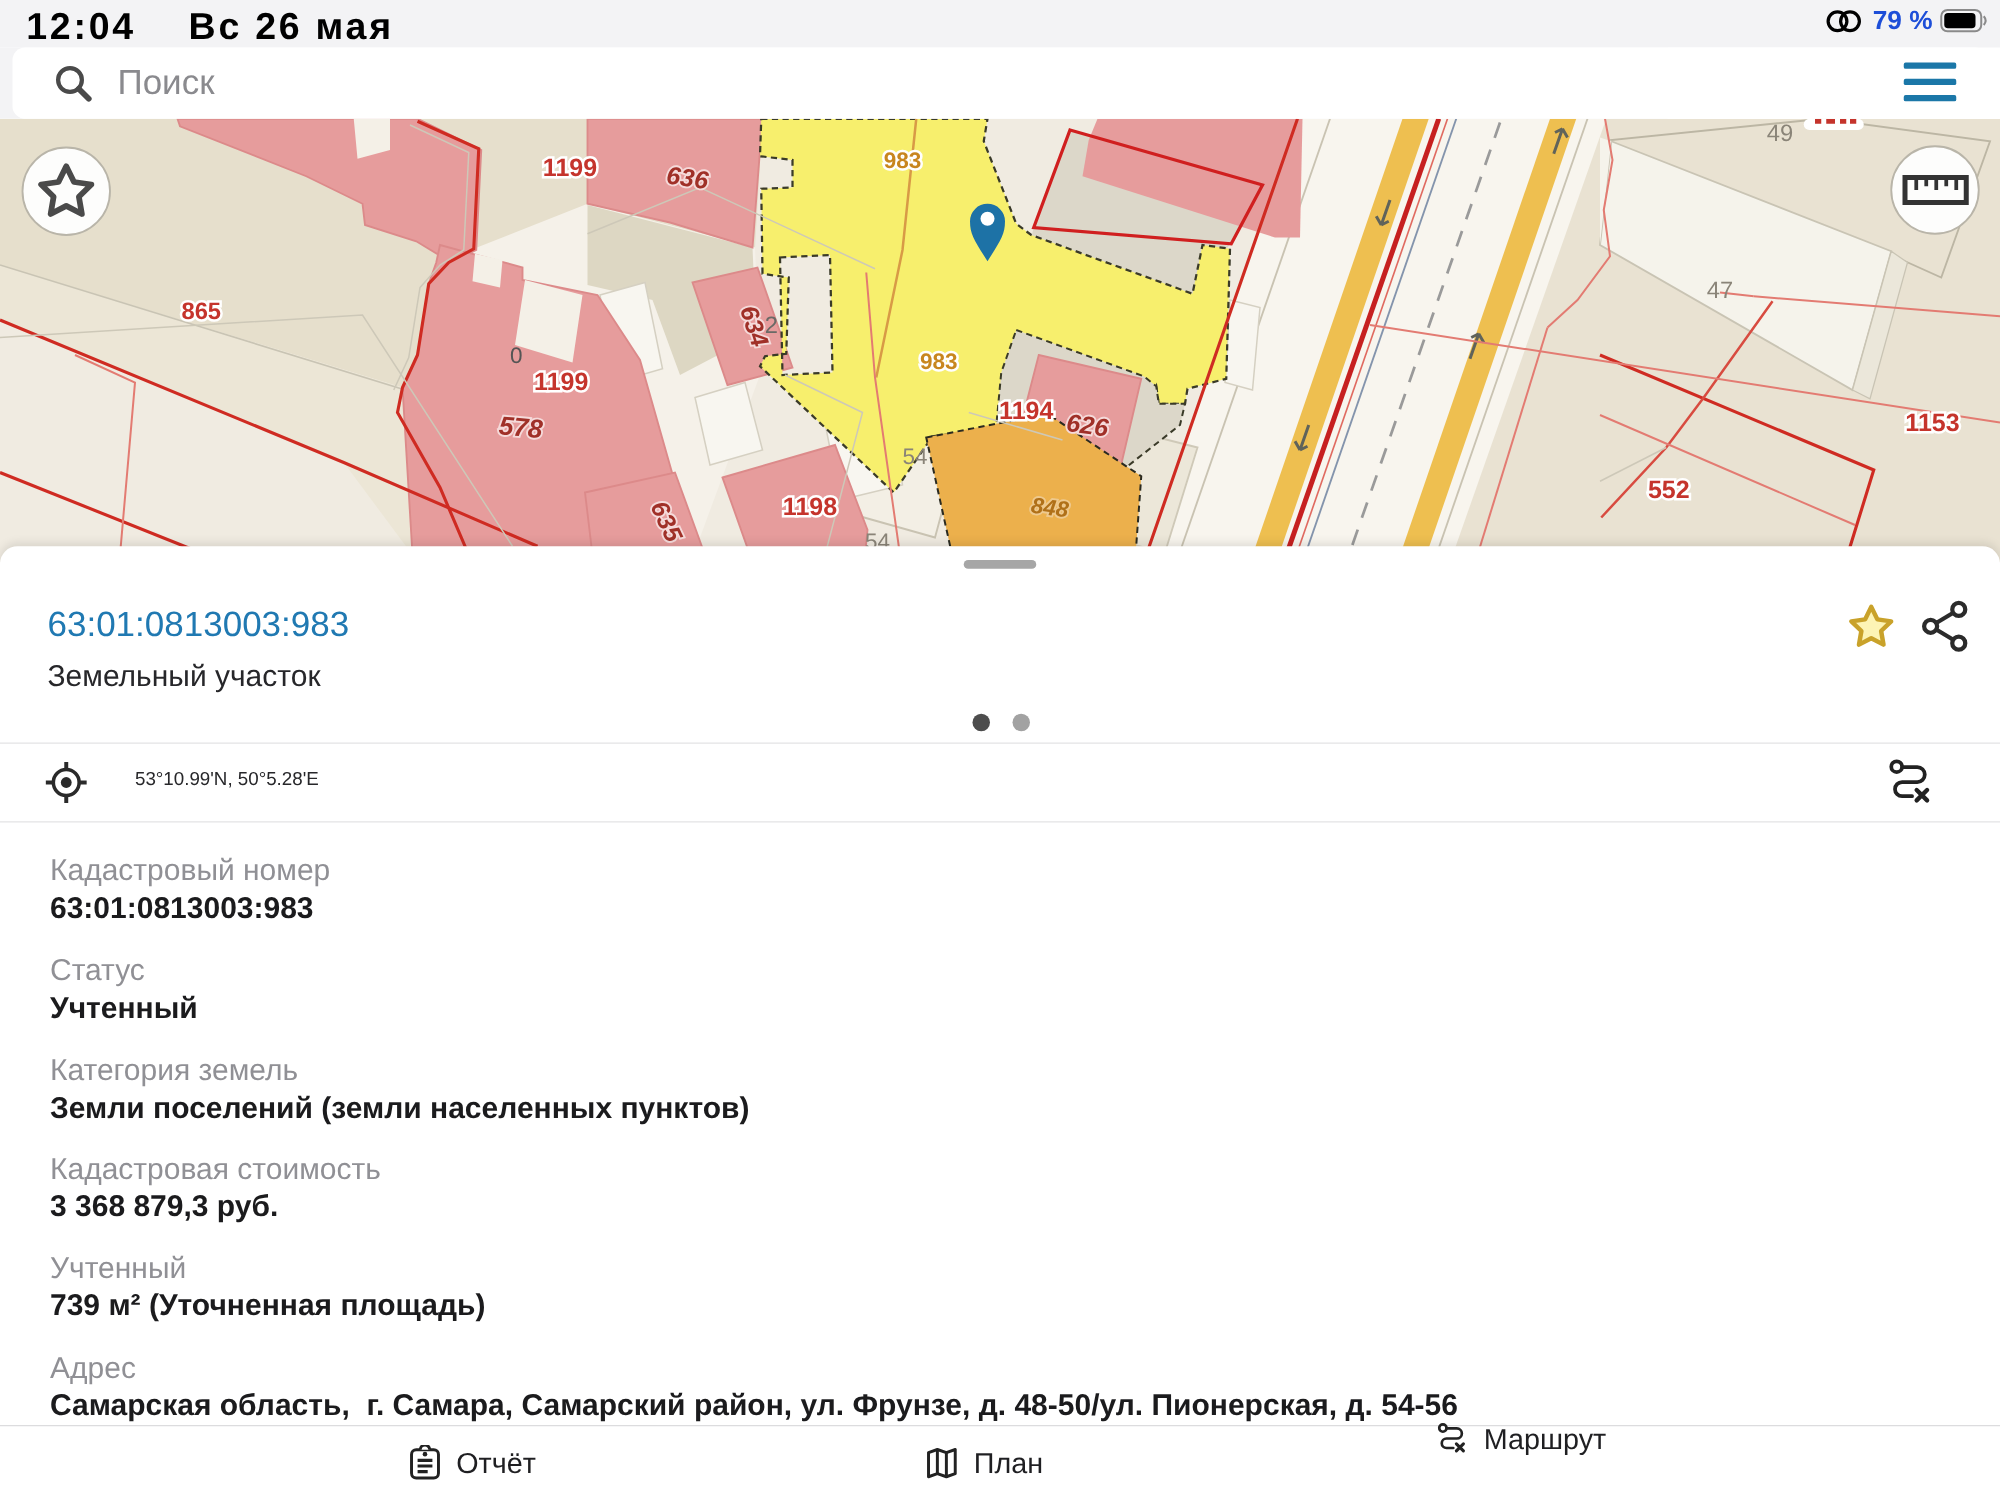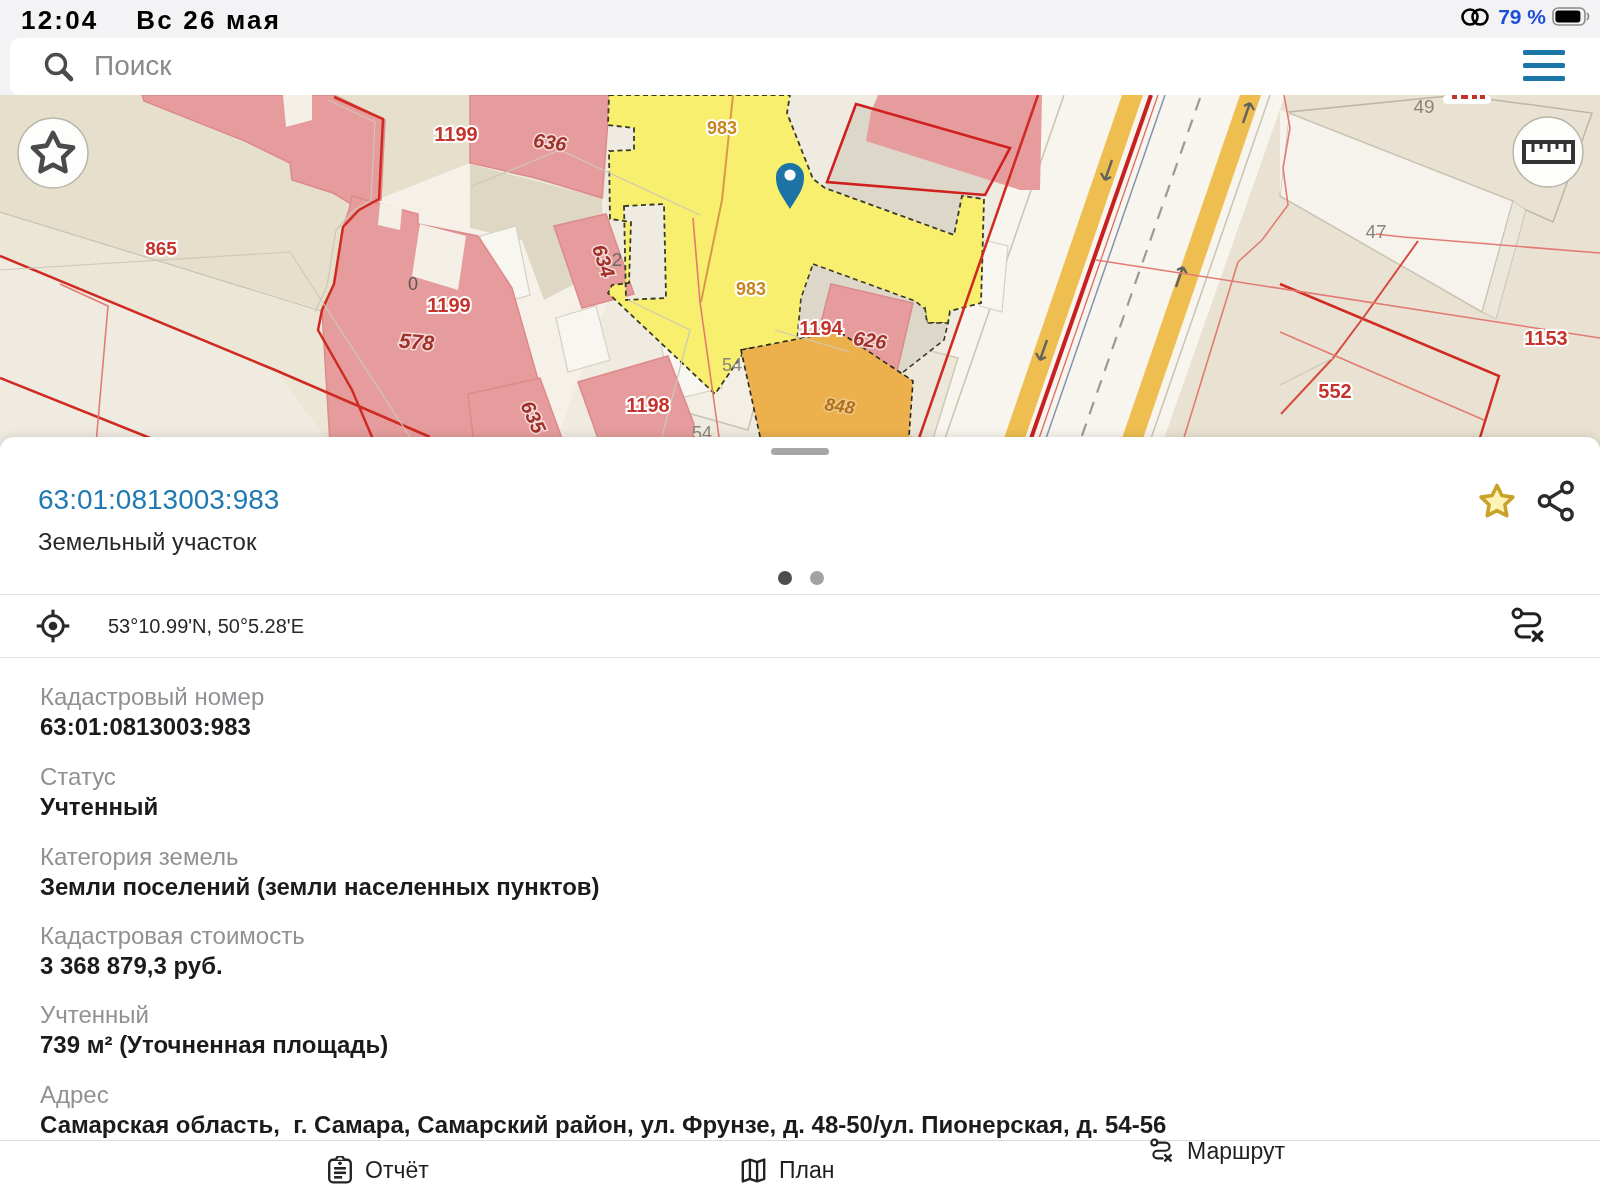--- a/index.html
+++ b/index.html
@@ -1,32 +1,32 @@
 <!DOCTYPE html>
 <html><head>
 <meta charset="utf-8">
 <style>
   * { margin:0; padding:0; box-sizing:border-box; }
   html,body { width:1600px; height:1200px; overflow:hidden; background:#fff;
     font-family:"Liberation Sans", sans-serif; }
   .statusbar { position:absolute; left:0; top:0; width:1600px; height:38px; background:#f3f3f5; }
-  .sb-left { position:absolute; left:21px; top:5px; font-size:26px; font-weight:700; color:#000; letter-spacing:2.2px;}
+  .sb-left { position:absolute; left:21px; top:5px; font-size:30px; font-weight:700; color:#000; letter-spacing:2.2px;}
   .sb-right { position:absolute; right:8px; top:4px; font-size:21px; font-weight:600; color:#1d4ed8; display:flex; align-items:center; }
   .searchwrap { position:absolute; left:0; top:38px; width:1334px; height:57px; background:#f3f3f5; }
   .searchbar { position:absolute; left:10px; top:0px; width:1580px; height:57px; background:#fff; border-radius:10px; }
   .search-ph { position:absolute; left:84px; top:12px; font-size:28px; color:#8a8a8e; }
   .mapwrap { position:absolute; left:0; top:95px; width:1600px; height:355px; overflow:hidden; }
   .sheet { position:absolute; left:0; top:437px; width:1600px; height:703px; background:#fff;
            border-radius:14px 14px 0 0; box-shadow:0 -2px 8px rgba(0,0,0,0.10); }
   .handle { position:absolute; left:771px; top:11px; width:58px; height:7px; border-radius:4px; background:#a6a6a6; }
   .cadlink { position:absolute; left:38px; top:484px; font-size:28px; color:#2079b2; }
   .subtitle { position:absolute; left:38px; top:528px; font-size:24px; color:#27272a; }
   .dots { position:absolute; left:0; top:570px; width:1600px; text-align:center; }
   .hr { position:absolute; left:0; width:1600px; height:1px; background:#e3e3e5; }
-  .coords { position:absolute; left:108px; top:615px; font-size:20px; color:#27272a; }
+  .coords { position:absolute; left:108px; top:615px; font-size:15px; color:#27272a; }
   .label { position:absolute; left:40px; font-size:24px; color:#909095; }
   .value { position:absolute; left:40px; font-size:24px; font-weight:700; color:#1b1b1d; }
   .toolbar { position:absolute; left:0; top:1140px; width:1600px; height:60px; background:#fff;
              border-top:1px solid #dcdcde; }
   .tb-item { position:absolute; top:0; height:60px; display:flex; align-items:center; gap:12px;
              font-size:23px; color:#1f1f22;justify-content:flex-end; }
 </style>
 </head>
 <body>
 <div class="statusbar">

